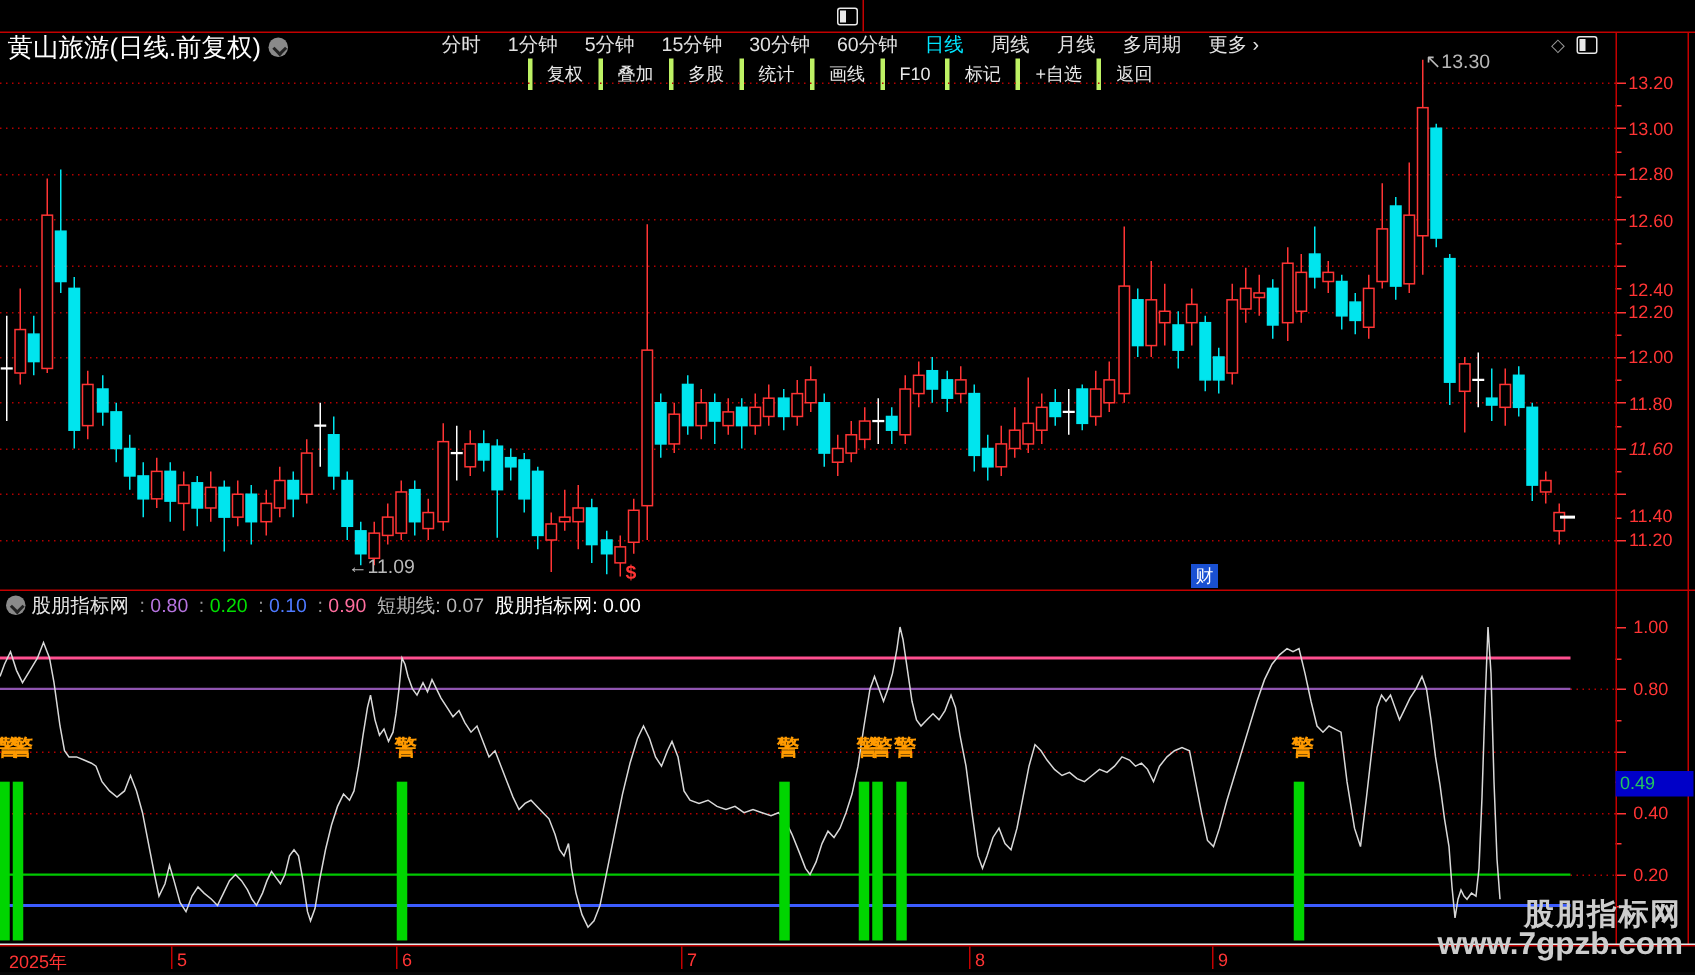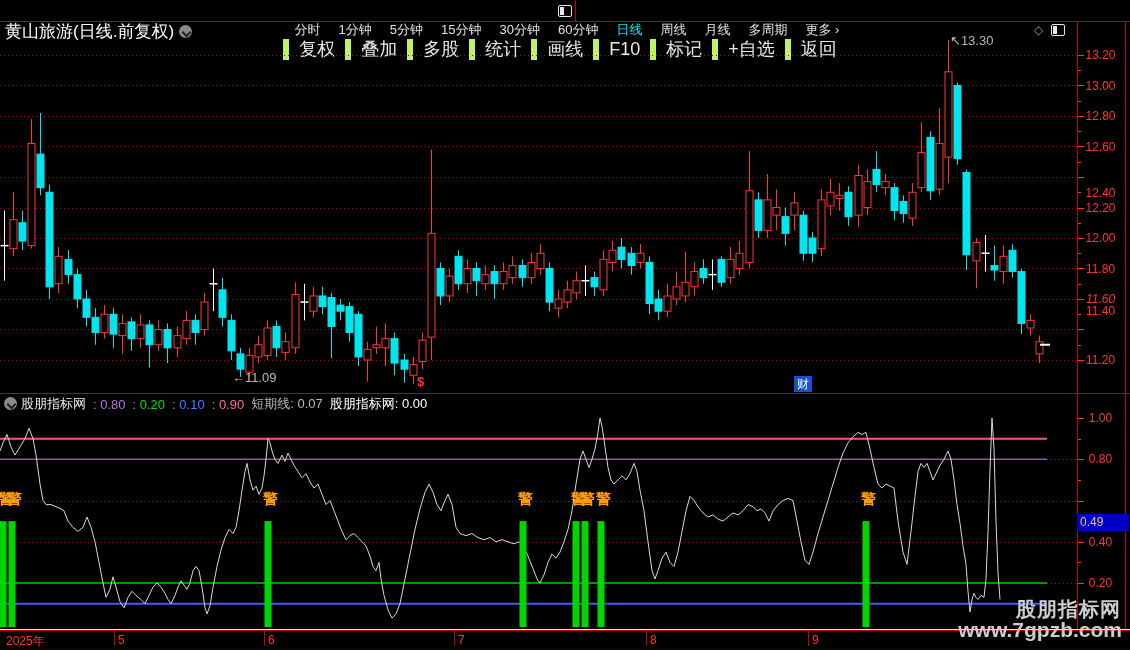--- a/index.html
+++ b/index.html
@@ -10,40 +10,40 @@
   #menubar{left:0;top:0;width:1130px;height:21px;background:#000;
            border-bottom:1px solid #c40000;display:flex;align-items:center;flex-direction:column;}
   #menu-left-icon{width:21px;height:21px;border-right:1px solid #c40000;
                   display:flex;align-items:center;justify-content:center;flex:0 0 auto;}
   .win-icon{width:12px;height:10px;border:1px solid #e8e8e8;border-radius:2px;position:relative;}
   .win-icon::after{content:"";position:absolute;left:1px;top:1px;bottom:1px;width:4px;background:#e8e8e8;}
   #left-menu{display:flex;align-items:center;padding-left:4px;flex:1 1 auto;}
   .menu-item{color:#e2e2e2;font-size:13px;padding:0 9px;white-space:nowrap;cursor:default;}
   .menu-item.active{color:#00e5ff;}
   #right-menu{display:flex;align-items:center;height:21px;flex:0 0 auto;}
-  .rmenu-item{color:#e8e8e8;font-size:18px;padding:0 10px;height:21px;line-height:21px;
-              border-left:6px solid #bef264;white-space:nowrap;cursor:default;}
+  .rmenu-item{color:#e8e8e8;font-size:12px;padding:0 10px;height:21px;line-height:21px;
+              border-left:3px solid #bef264;white-space:nowrap;cursor:default;}
   
   #titlebar{left:0;top:22px;width:1076px;height:18px;display:flex;align-items:center;}
   #stock-title{color:#ffffff;font-size:17px;margin-left:5px;white-space:nowrap;}
   .chev-circle{width:13px;height:13px;border-radius:50%;background:#8a8a8a;margin-left:5px;
                position:relative;flex:0 0 auto;}
   .chev-circle::after{content:"";position:absolute;left:3.5px;top:4px;width:5px;height:5px;
                border-right:2px solid #222;border-bottom:2px solid #222;transform:rotate(45deg);}
   #title-right-icons{position:absolute;left:1034px;top:23px;display:flex;align-items:center;gap:8px;}
   .diamond-icon{color:#9a9a9a;font-size:12px;}
   
   #ind-header{left:0;top:395px;width:1050px;height:17px;display:flex;align-items:center;z-index:6;}
   #ind-name{color:#e8e8e8;font-size:13px;margin-left:4px;white-space:nowrap;}
   .param-seg{font-size:13px;margin-left:7px;white-space:nowrap;}
   .param-colon{color:#9a9a9a;}
   
   .axis-label{position:absolute;width:45px;text-align:center;color:#ff3434;font-size:12px;
               line-height:14px;left:1078px;}
-  #cur-val-box{left:1077px;width:49px;height:17px;background:#0000c8;color:#fdba74;
+  #cur-val-box{left:1077px;width:49px;height:17px;background:#0000c8;color:#22c55e;
                font-size:12px;line-height:17px;padding-left:3px;z-index:4;}
   .annot{color:#b9b9b9;font-size:13px;z-index:5;white-space:nowrap;}
   .warn-mark{position:absolute;color:#ff9a00;font-size:15px;font-weight:bold;z-index:5;width:17px;
              text-align:center;line-height:16px;}
   #dollar-mark{color:#ff3434;font-size:13px;font-weight:bold;z-index:5;}
   #cai-badge{background:#1950d2;color:#fff;font-size:12px;line-height:16px;width:18px;height:16px;
              text-align:center;z-index:5;}
   
   #white-sep{left:0;top:629px;width:1130px;height:1px;background:#e8e8e8;z-index:3;}
   #xaxis-row{left:0;top:630px;width:1130px;height:17px;background:#000;
@@ -508,21 +508,21 @@
 <div id="price-axis">
     <div class="axis-label" style="top: 48px;">13.20</div>
     <div class="axis-label" style="top: 78.5px;">13.00</div>
     <div class="axis-label" style="top: 109px;">12.80</div>
     <div class="axis-label" style="top: 139.5px;">12.60</div>
     <div class="axis-label" style="top: 170px; margin-top: 16px;">12.40</div>
     <div class="axis-label" style="top: 200.5px;">12.20</div>
     <div class="axis-label" style="top: 231px;">12.00</div>
     <div class="axis-label" style="top: 261.5px;">11.80</div>
     <div class="axis-label" style="top: 292px; font-style: italic;">11.60</div>
-    <div class="axis-label" style="top: 304px;">11.40</div>
+    <div class="axis-label" style="top: 337px;">11.40</div>
     <div class="axis-label" style="top: 353px;">11.20</div>
   </div>
 <div id="ind-axis">
     <div class="axis-label" style="top: 411px;">1.00</div>
     <div class="axis-label" style="top: 452.25px;">0.80</div>
     <div class="axis-label" style="top: 515px;">0.60</div>
     <div class="axis-label" style="top: 534.75px;">0.40</div>
     <div class="axis-label" style="top: 576px;">0.20</div>
   </div>
 <div id="warn-layer">

